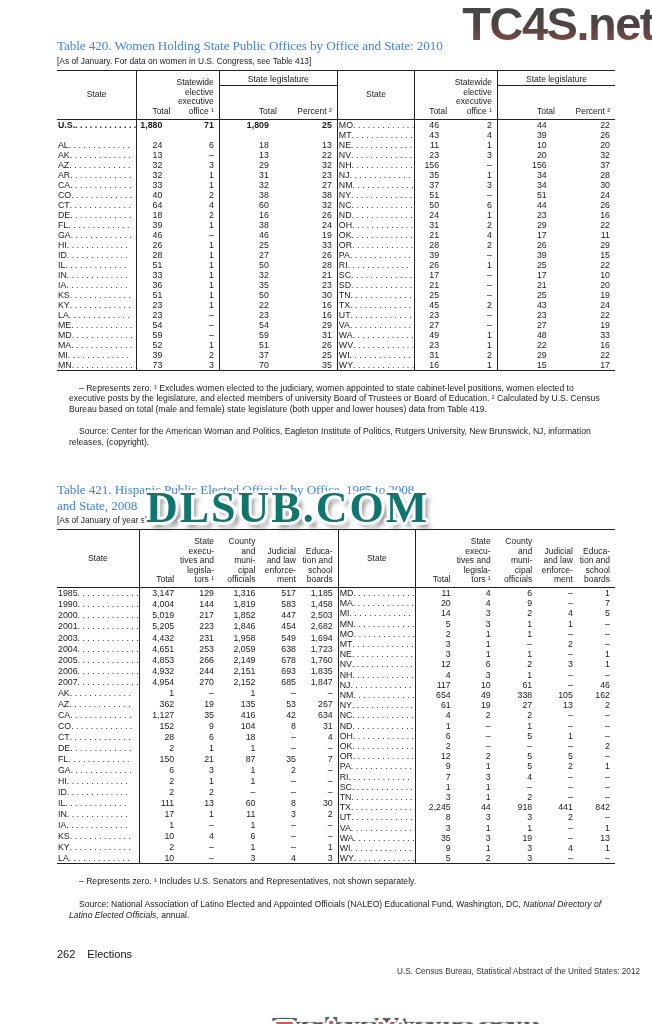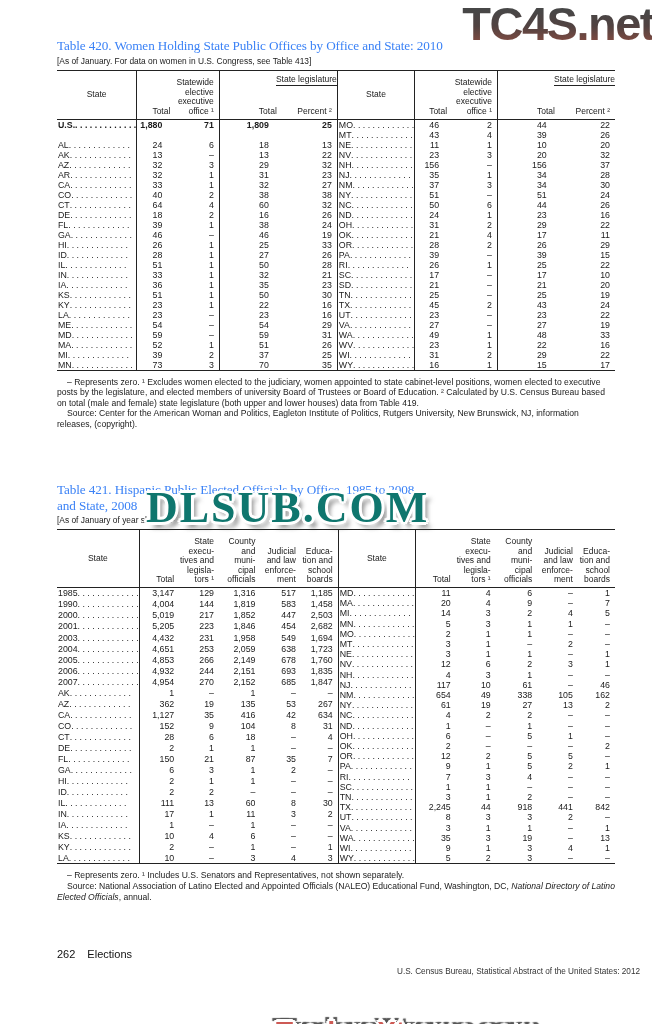--- a/index.html
+++ b/index.html
@@ -29,30 +29,30 @@
   td.st{padding-left:1px;}
   .strow{display:flex;align-items:baseline;}
   .lab{white-space:nowrap;}
   .dots{flex:1;overflow:hidden;white-space:nowrap;color:#1a1a1a;}
   .dots::before{content:" .\00a0.\00a0.\00a0.\00a0.\00a0.\00a0.\00a0.\00a0.\00a0.\00a0.\00a0.\00a0.";}
   tr.bold td, tr.bold .dots::before{font-weight:bold;}
   tr.gap-after td{padding-bottom:10px;}
 
   
   th.grp{padding:0;}
-  .grp-inner{display:flex;flex-direction:column;height:46px;align-items:flex-end;}
+  .grp-inner{display:flex;flex-direction:column;height:46px;}
   .grp-label{text-align:center;border-bottom:1px solid #222;padding:2px 0 1px 0;}
   .grp-cols{margin-top:auto;display:flex;padding-bottom:2px;}
   .grp-cols span{text-align:right;padding-right:5px;box-sizing:border-box;}
   .t420 thead th{height:46px;}
   .t421 thead th{height:55px;}
 
   
   .fnotes{margin-top:6px;font-size:8.6px;line-height:10.6px;color:#1a1a1a;}
-  .fnotes p{margin:0;text-indent:10px;}
+  .fnotes p{margin:12px;text-indent:10px;}
   .it{font-style:italic;}
 
   
   .pageno{position:absolute;left:57px;top:948px;font-size:11px;color:#111;}
   .pageno .num{margin-right:12px;margin-top:36px;}
   .census-line{position:absolute;right:12px;top:967px;font-size:8.2px;color:#333;}
 
   
   .wm{position:absolute;font-weight:bold;white-space:nowrap;}
   .wm-top{top:-4px;right:-2px;font-size:47px;letter-spacing:-1.5px;z-index:2;

